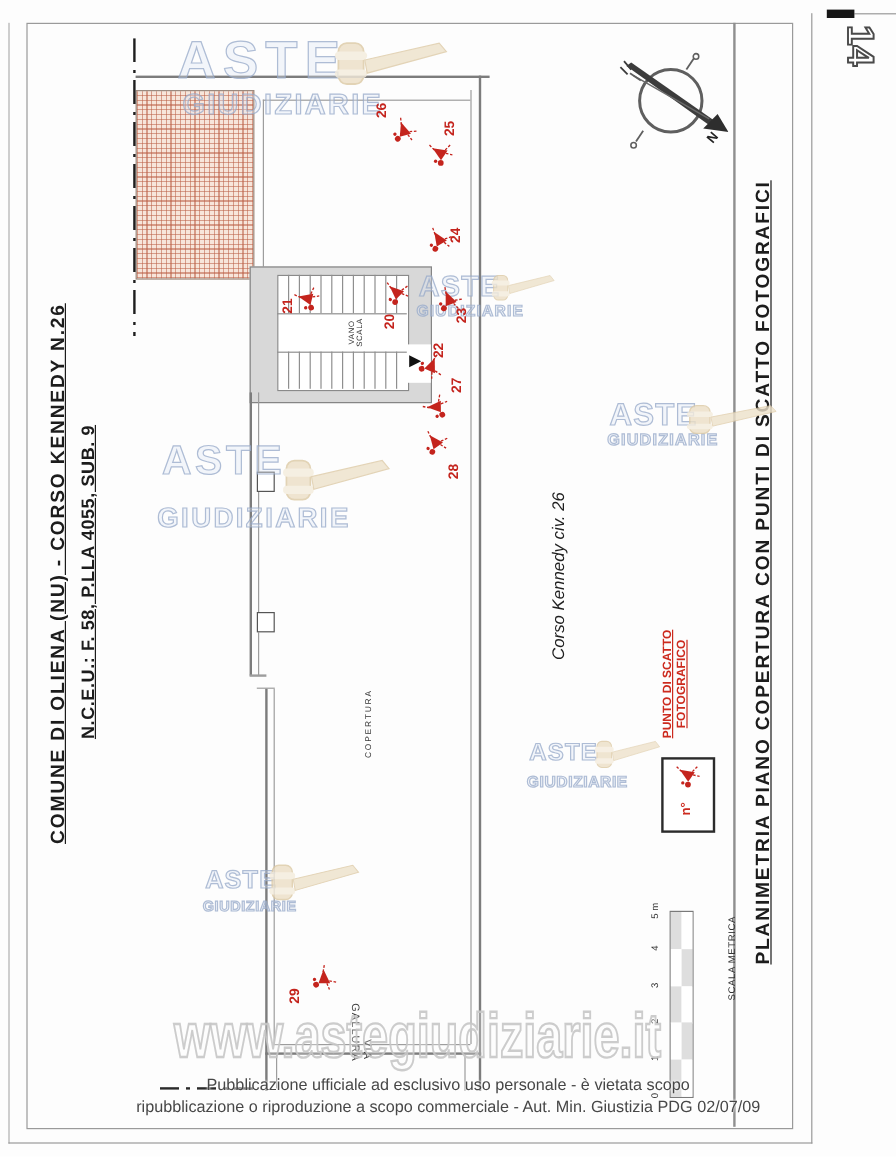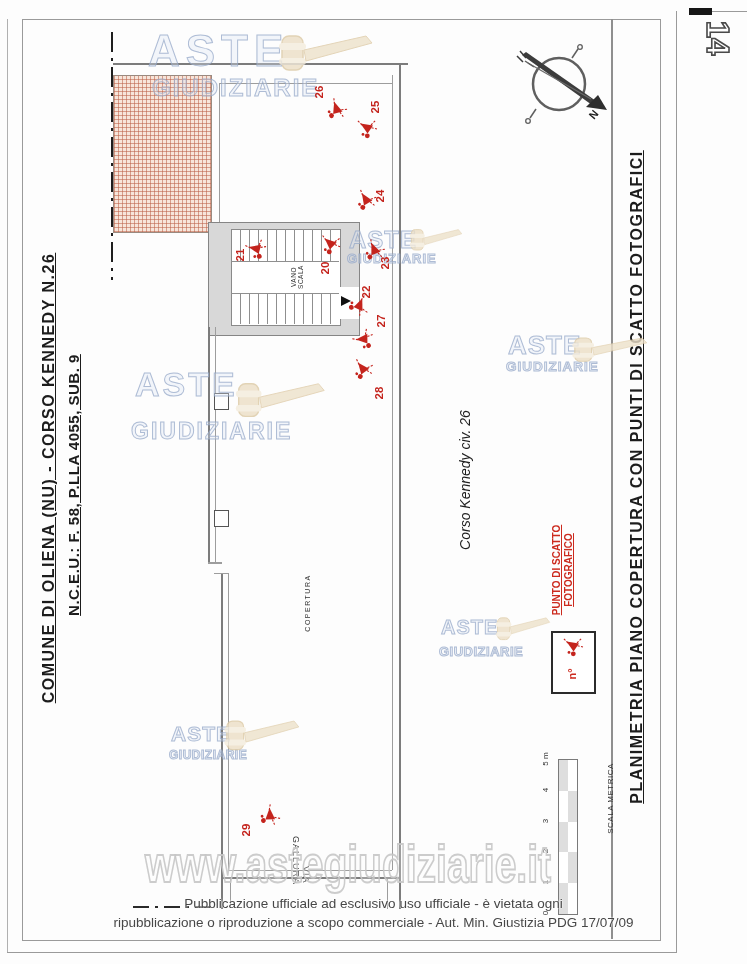--- a/index.html
+++ b/index.html
@@ -433,16 +433,16 @@
       <rect x="6" y="6" width="21" height="34" rx="7" fill="#ecdfc6" stroke="#dcc9a4" stroke-width="1.5"></rect>
       <rect x="3" y="13" width="27" height="7" rx="3.5" fill="#f4ecdc"></rect>
       <rect x="3" y="28" width="27" height="7" rx="3.5" fill="#f4ecdc"></rect>
       <polygon points="28,20 90,6 96,13 30,31" fill="#eee2cb" stroke="#ddcaa6" stroke-width="1"></polygon>
     </g>
   </svg>
 </div>
 
   <div id="wm-url" class="abs">www.astegiudiziarie.it</div>
 
-  <div id="footer-1" class="footer-line">Pubblicazione ufficiale ad esclusivo uso ufficiale - è vietata ogni</div>
-  <div id="footer-2" class="footer-line">ripubblicazione o riproduzione a scopo commerciale - Aut. Min. Giustizia PDG 17/07/09</div>
+  <div id="footer-1" class="footer-line">Pubblicazione ufficiale ad esclusivo uso personale - è vietata scopo</div>
+  <div id="footer-2" class="footer-line">ripubblicazione o riproduzione a scopo commerciale - Aut. Min. Giustizia PDG 02/07/09</div>
 
 </div>
 
 </body></html>

